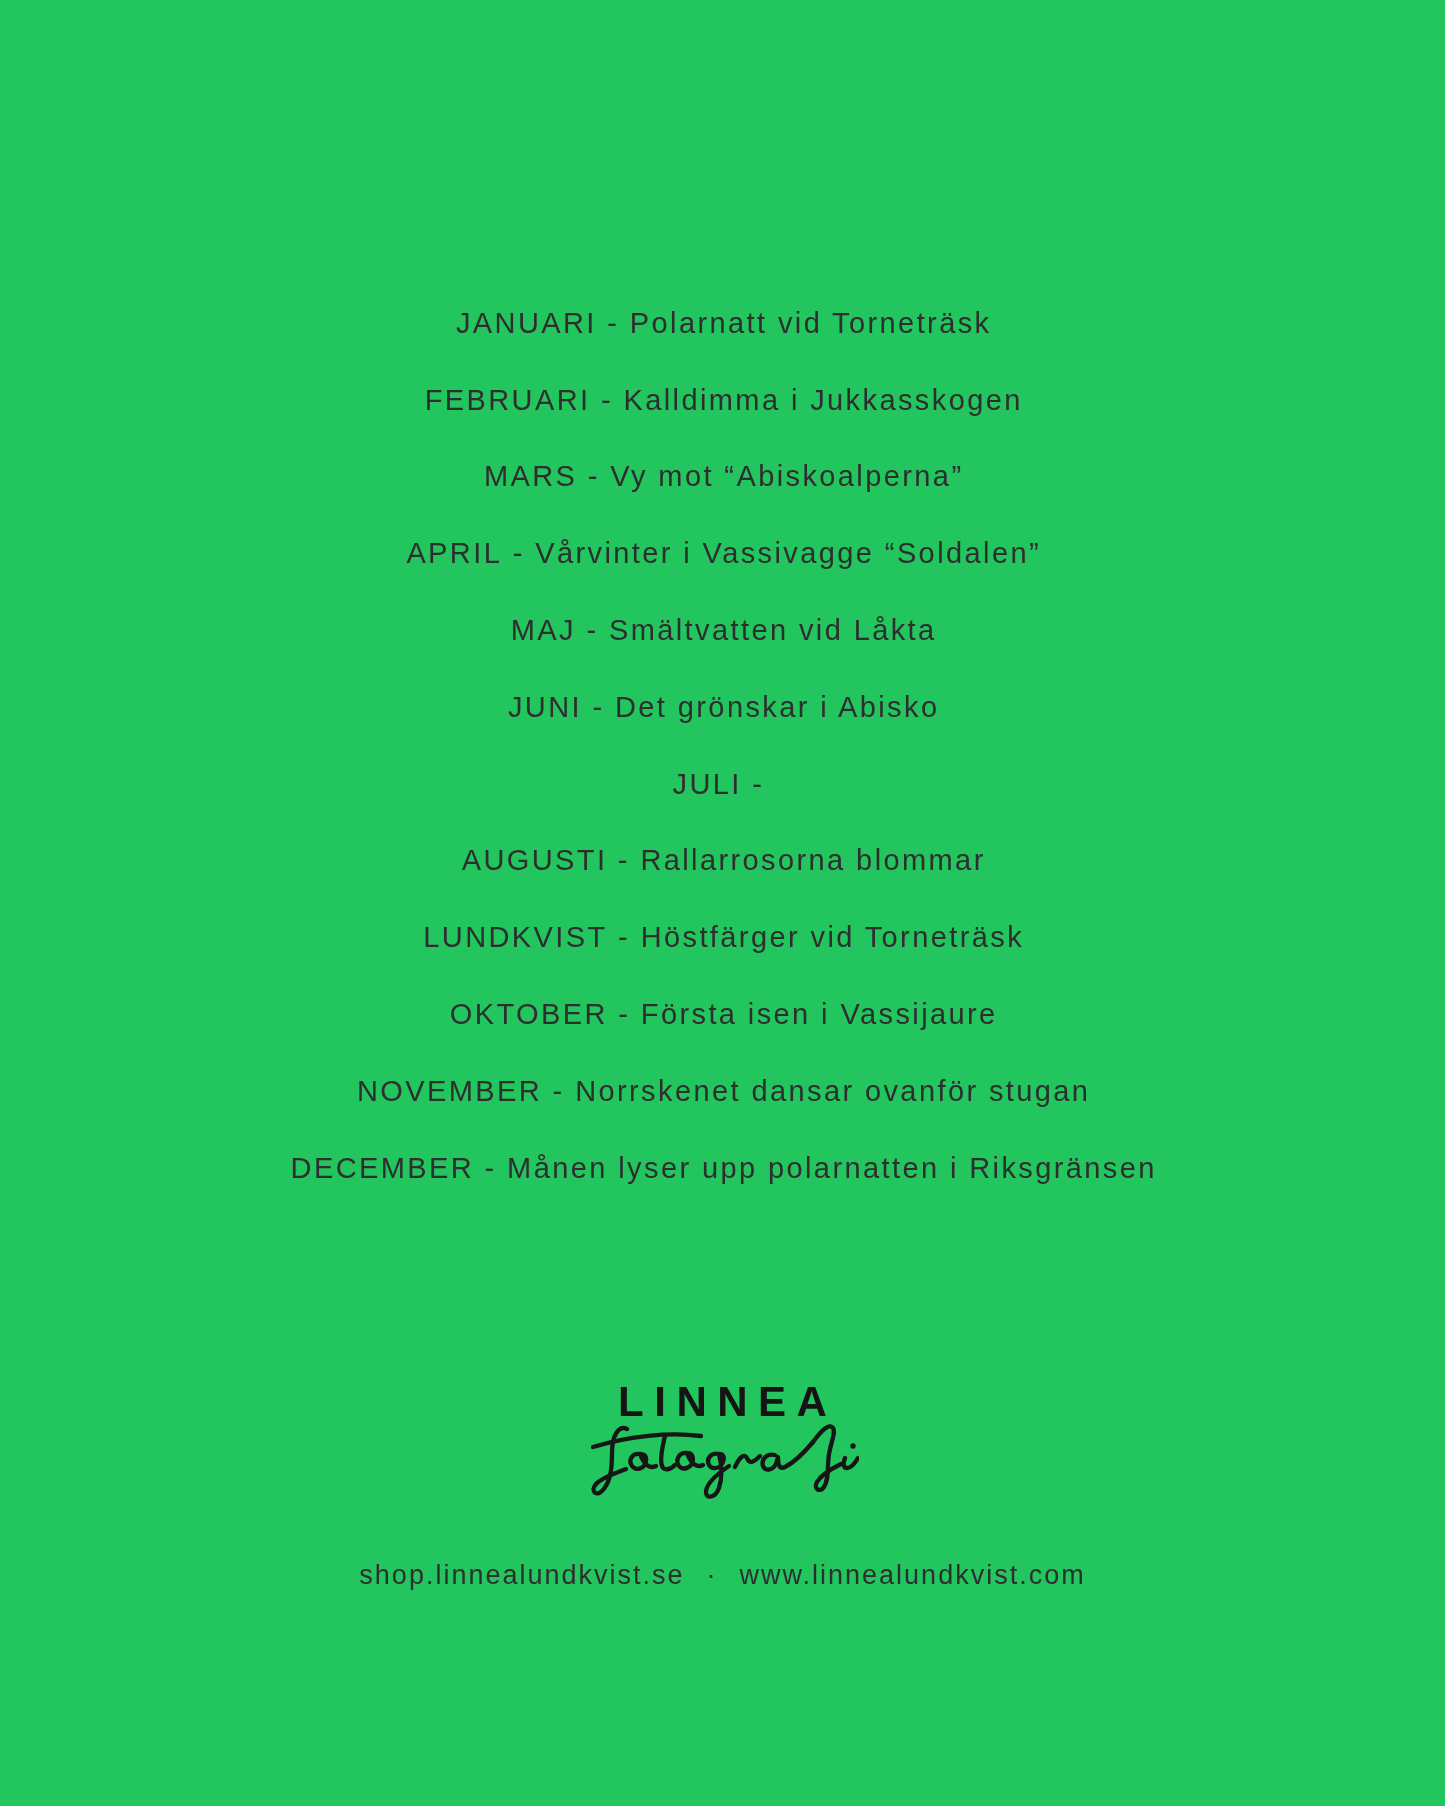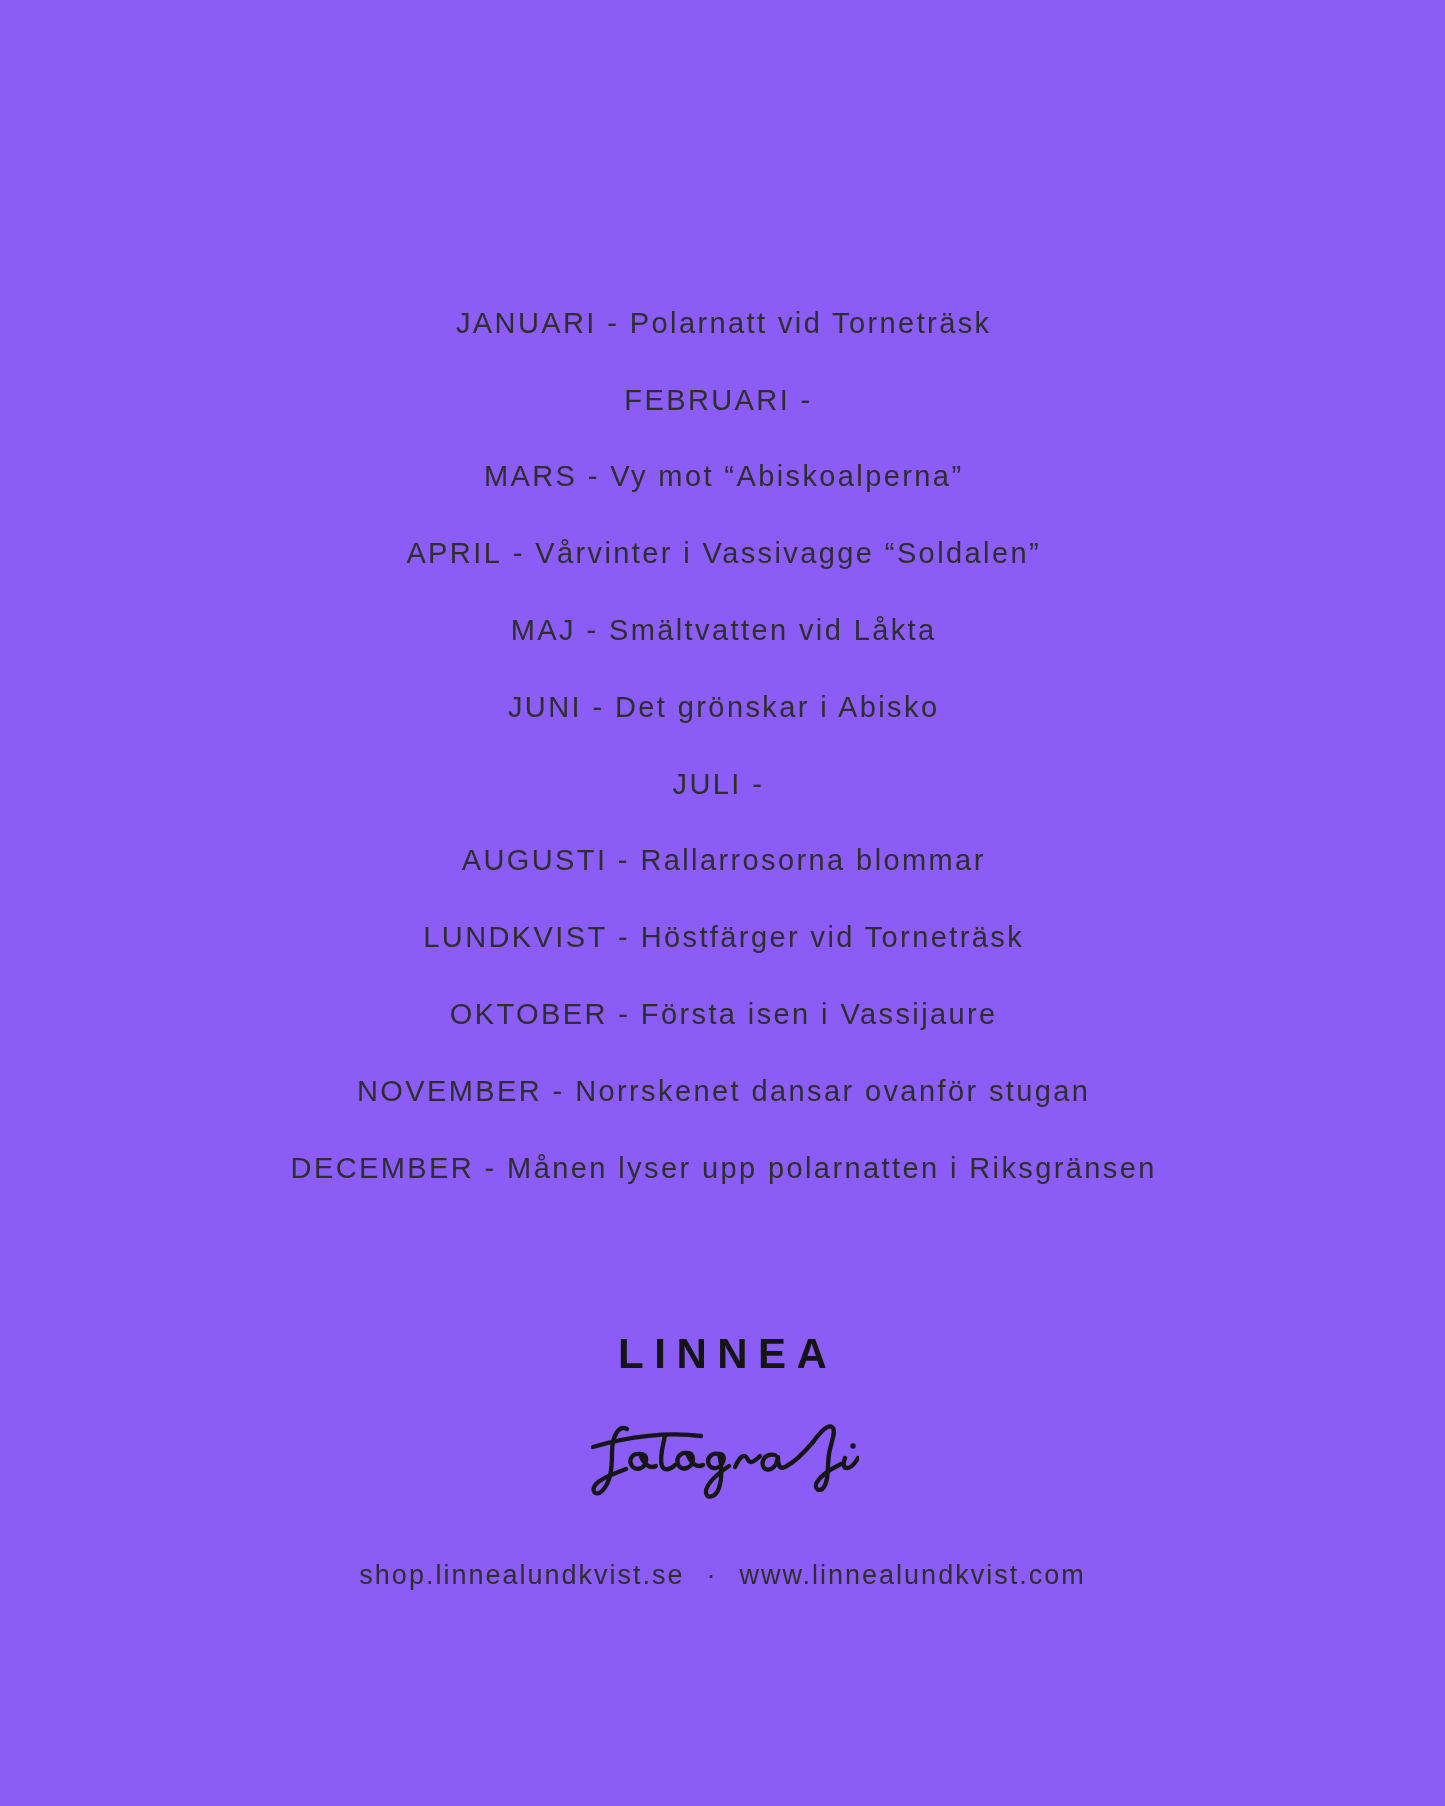--- a/index.html
+++ b/index.html
@@ -7,21 +7,21 @@
   body {
     width: 1445px;
     height: 1806px;
     position: relative;
     overflow: hidden;
     font-family: "Liberation Sans", sans-serif;
   }
   .page {
     position: absolute;
     inset: 0;
-    background: #8b5cf6;
+    background: #22c55e;
   }
 
   
   .months {
     position: absolute;
     top: 285px;
     left: 0;
     width: 100%;
   }
   .month-line {
@@ -46,20 +46,21 @@
     width: 100%;
     text-align: center;
     color: #141414;
     font-weight: 700;
   }
   .wordmark .line1 {
     font-size: 42px;
     line-height: 46px;
     letter-spacing: 10.5px;
     padding-left: 10.5px;
+    margin-top: 48px;
   }
   .wordmark .line2 {
     font-size: 42px;
     line-height: 46px;
     letter-spacing: 10px;
     padding-left: 10px;
   }
 
   
   .script-wrap {
@@ -95,20 +96,21 @@
 
   <div class="months">
     <div class="month-line">
       <span>JANUARI</span>
         <span class="sep"> - </span>
         <span>Polarnatt vid Torneträsk</span>
     </div>
     <div class="month-line">
       <span>FEBRUARI</span>
         <span class="sep"> - </span>
+        <span>Kalldimma i Jukkasskogen</span>
     </div>
     <div class="month-line">
       <span>MARS</span>
         <span class="sep"> - </span>
         <span>Vy mot “Abiskoalperna”</span>
     </div>
     <div class="month-line">
       <span>APRIL</span>
         <span class="sep"> - </span>
         <span>Vårvinter i Vassivagge “Soldalen”</span>

